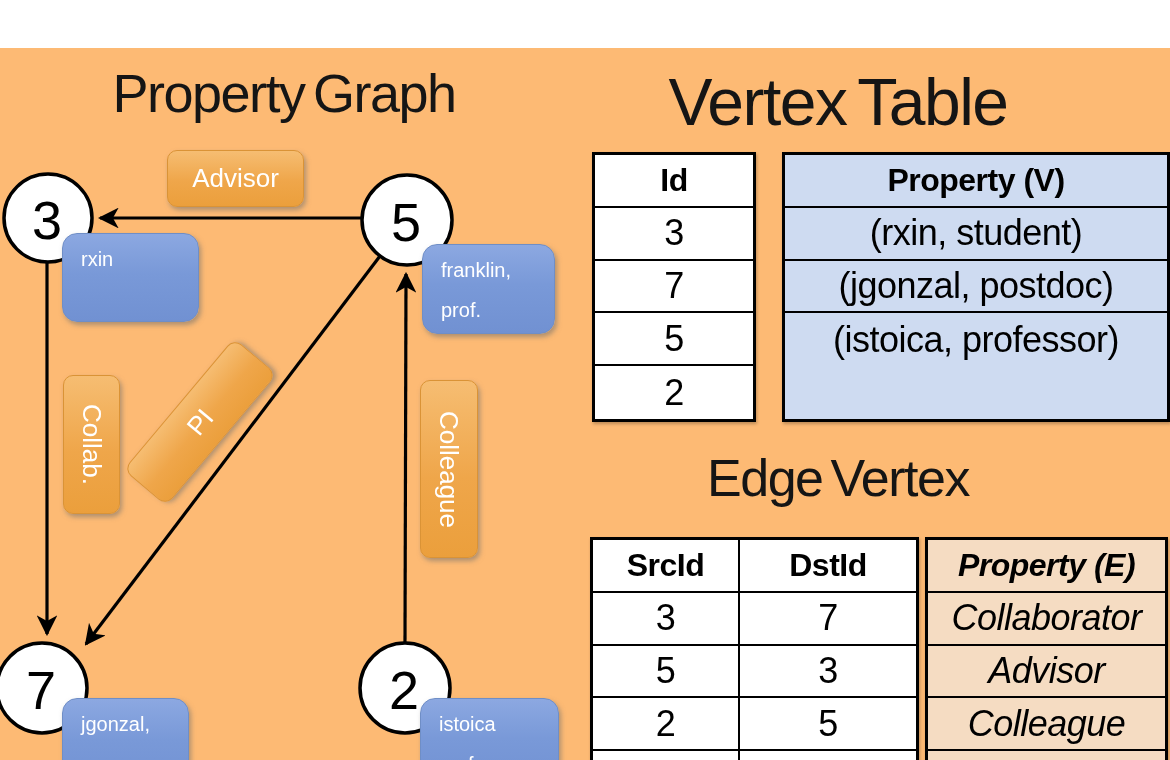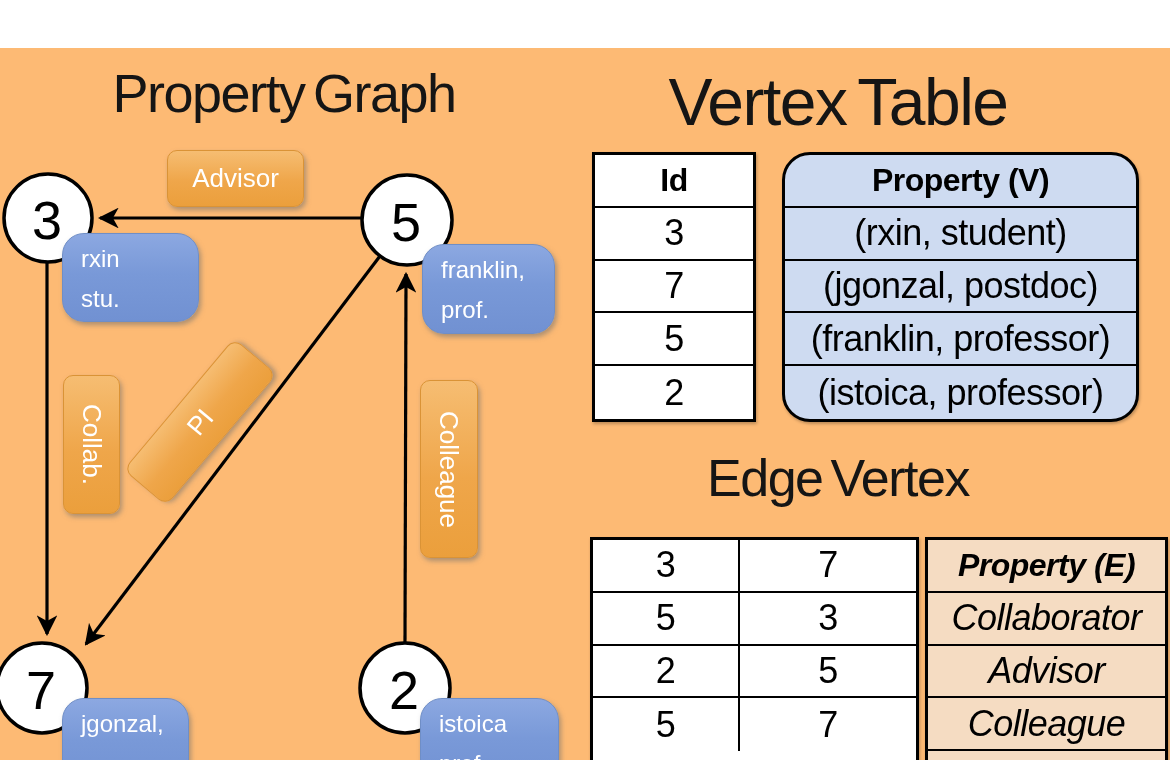--- a/index.html
+++ b/index.html
@@ -30,21 +30,21 @@
   .pill-collab{left:63px;top:327px;width:55px;height:137px;}
   .pill-pi{left:114px;top:346px;width:170px;height:54px;transform:rotate(-50deg);}
   .pill-colleague{left:420px;top:332px;width:56px;height:176px;}
   .vtext{transform:rotate(90deg);white-space:nowrap;}
 
   
   .card{
     position:absolute;box-sizing:border-box;padding:5px 0 0 18px;
     background:linear-gradient(180deg,var(--blue-fill-top,#8ca8e1) 0%,#7999d8 45%,var(--blue-fill-bottom,#7191d2) 100%);
     border:1.5px solid var(--blue-border,#6f8ec6);
-    border-radius:22px;color:#fff;font-size:24px;line-height:40px;
+    border-radius:15px;color:#fff;font-size:20px;line-height:40px;
     box-shadow:2px 3px 5px rgba(110,110,110,.55);
   }
   .card-rxin{left:62px;top:185px;width:137px;height:89px;}
   .card-franklin{left:422px;top:196px;width:133px;height:90px;}
   .card-jgonzal{left:62px;top:650px;width:127px;height:92px;}
   .card-istoica{left:420px;top:650px;width:139px;height:90px;}
 
   
   .tbox{position:absolute;box-sizing:border-box;border:3px solid #000;
     display:grid;grid-template-rows:repeat(5,1fr);background:#fff;
@@ -54,21 +54,21 @@
   .trow.sep{border-bottom:2.5px solid #000;}
   .trow.hdr{font-weight:bold;font-size:32px;}
   .trow2{display:grid;grid-template-columns:45.5% 54.5%;}
   .trow2.sep{border-bottom:2.5px solid #000;}
   .tcell{display:flex;align-items:center;justify-content:center;
     font-size:36px;letter-spacing:-.5px;}
   .tcell.hdr{font-weight:bold;font-size:32px;}
   .tcell.vline{border-right:2.5px solid #000;}
 
   .vt-id{left:592px;top:104px;width:164px;height:270px;}
-  .vt-prop{left:782px;top:104px;width:357px;height:270px;background:var(--vertex-cell-bg,#cedbf1);border-radius:28px;}
+  .vt-prop{left:782px;top:104px;width:388px;height:270px;background:var(--vertex-cell-bg,#cedbf1);}
   .et-ids{left:590px;top:489px;width:329px;height:270px;}
   .et-prop{left:925px;top:489px;width:243px;height:270px;background:var(--edge-cell-bg,#f5dcc2);font-style:italic;}
 </style>
 </head>
 <body>
 
 <div class="stage">
 
   <div class="big-title graph-title">Property Graph</div>
   <div class="big-title vertex-title">Vertex Table</div>
@@ -105,21 +105,20 @@
   </div>
   <div class="pill pill-pi">
     <span>PI</span>
   </div>
   <div class="pill pill-colleague">
     <span class="vtext">Colleague</span>
   </div>
 
   <div class="card card-rxin">
     <div>rxin</div>
-    <div>stu.</div>
   </div>
   <div class="card card-franklin">
     <div>franklin,</div>
     <div>prof.</div>
   </div>
   <div class="card card-jgonzal">
     <div>jgonzal,</div>
   </div>
   <div class="card card-istoica">
     <div>istoica</div>
@@ -131,25 +130,28 @@
     <div class="trow sep">3</div>
     <div class="trow sep">7</div>
     <div class="trow sep">5</div>
     <div class="trow">2</div>
   </div>
 
   <div class="tbox vt-prop">
     <div class="trow sep hdr">Property (V)</div>
     <div class="trow sep">(rxin, student)</div>
     <div class="trow sep">(jgonzal, postdoc)</div>
-    <div class="trow sep">(franklin, professor)</div>
     <div class="trow">(istoica, professor)</div>
   </div>
 
   <div class="tbox et-ids">
+    <div class="trow2 sep">
+      <div class="tcell hdr vline">SrcId</div>
+      <div class="tcell hdr">DstId</div>
+    </div>
     <div class="trow2 sep">
       <div class="tcell vline">3</div>
       <div class="tcell">7</div>
     </div>
     <div class="trow2 sep">
       <div class="tcell vline">5</div>
       <div class="tcell">3</div>
     </div>
     <div class="trow2 sep">
       <div class="tcell vline">2</div>

